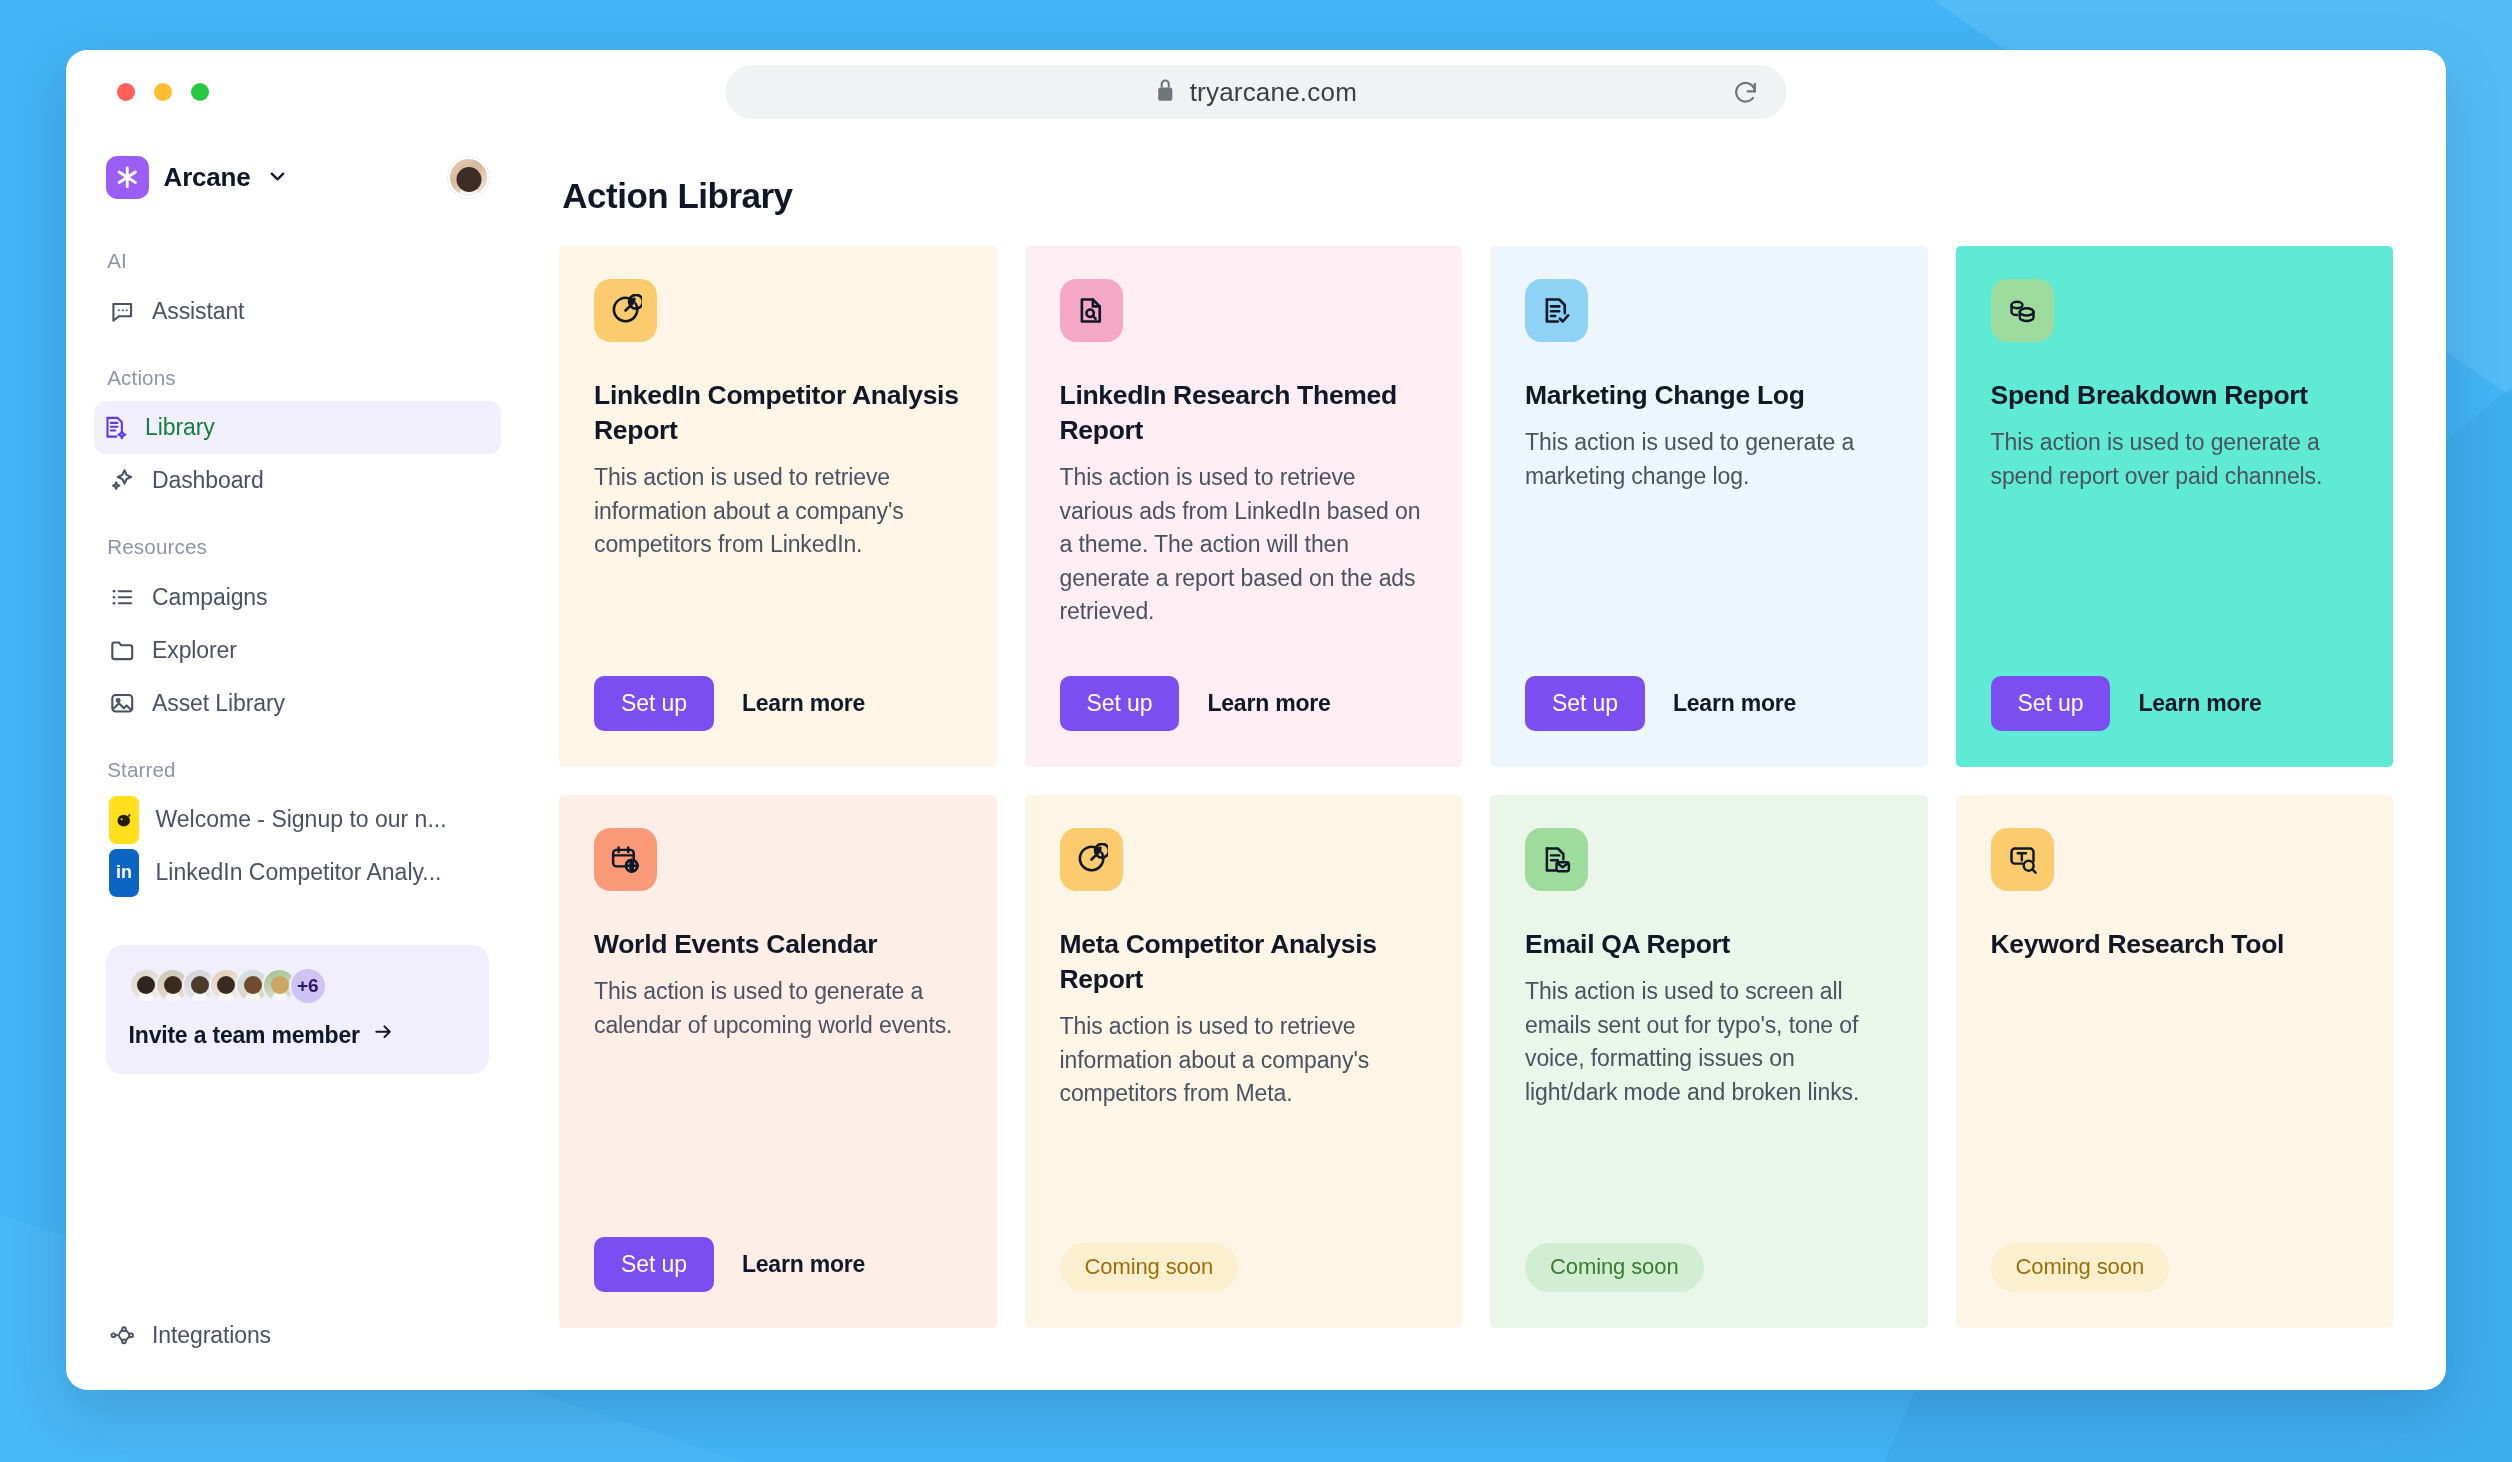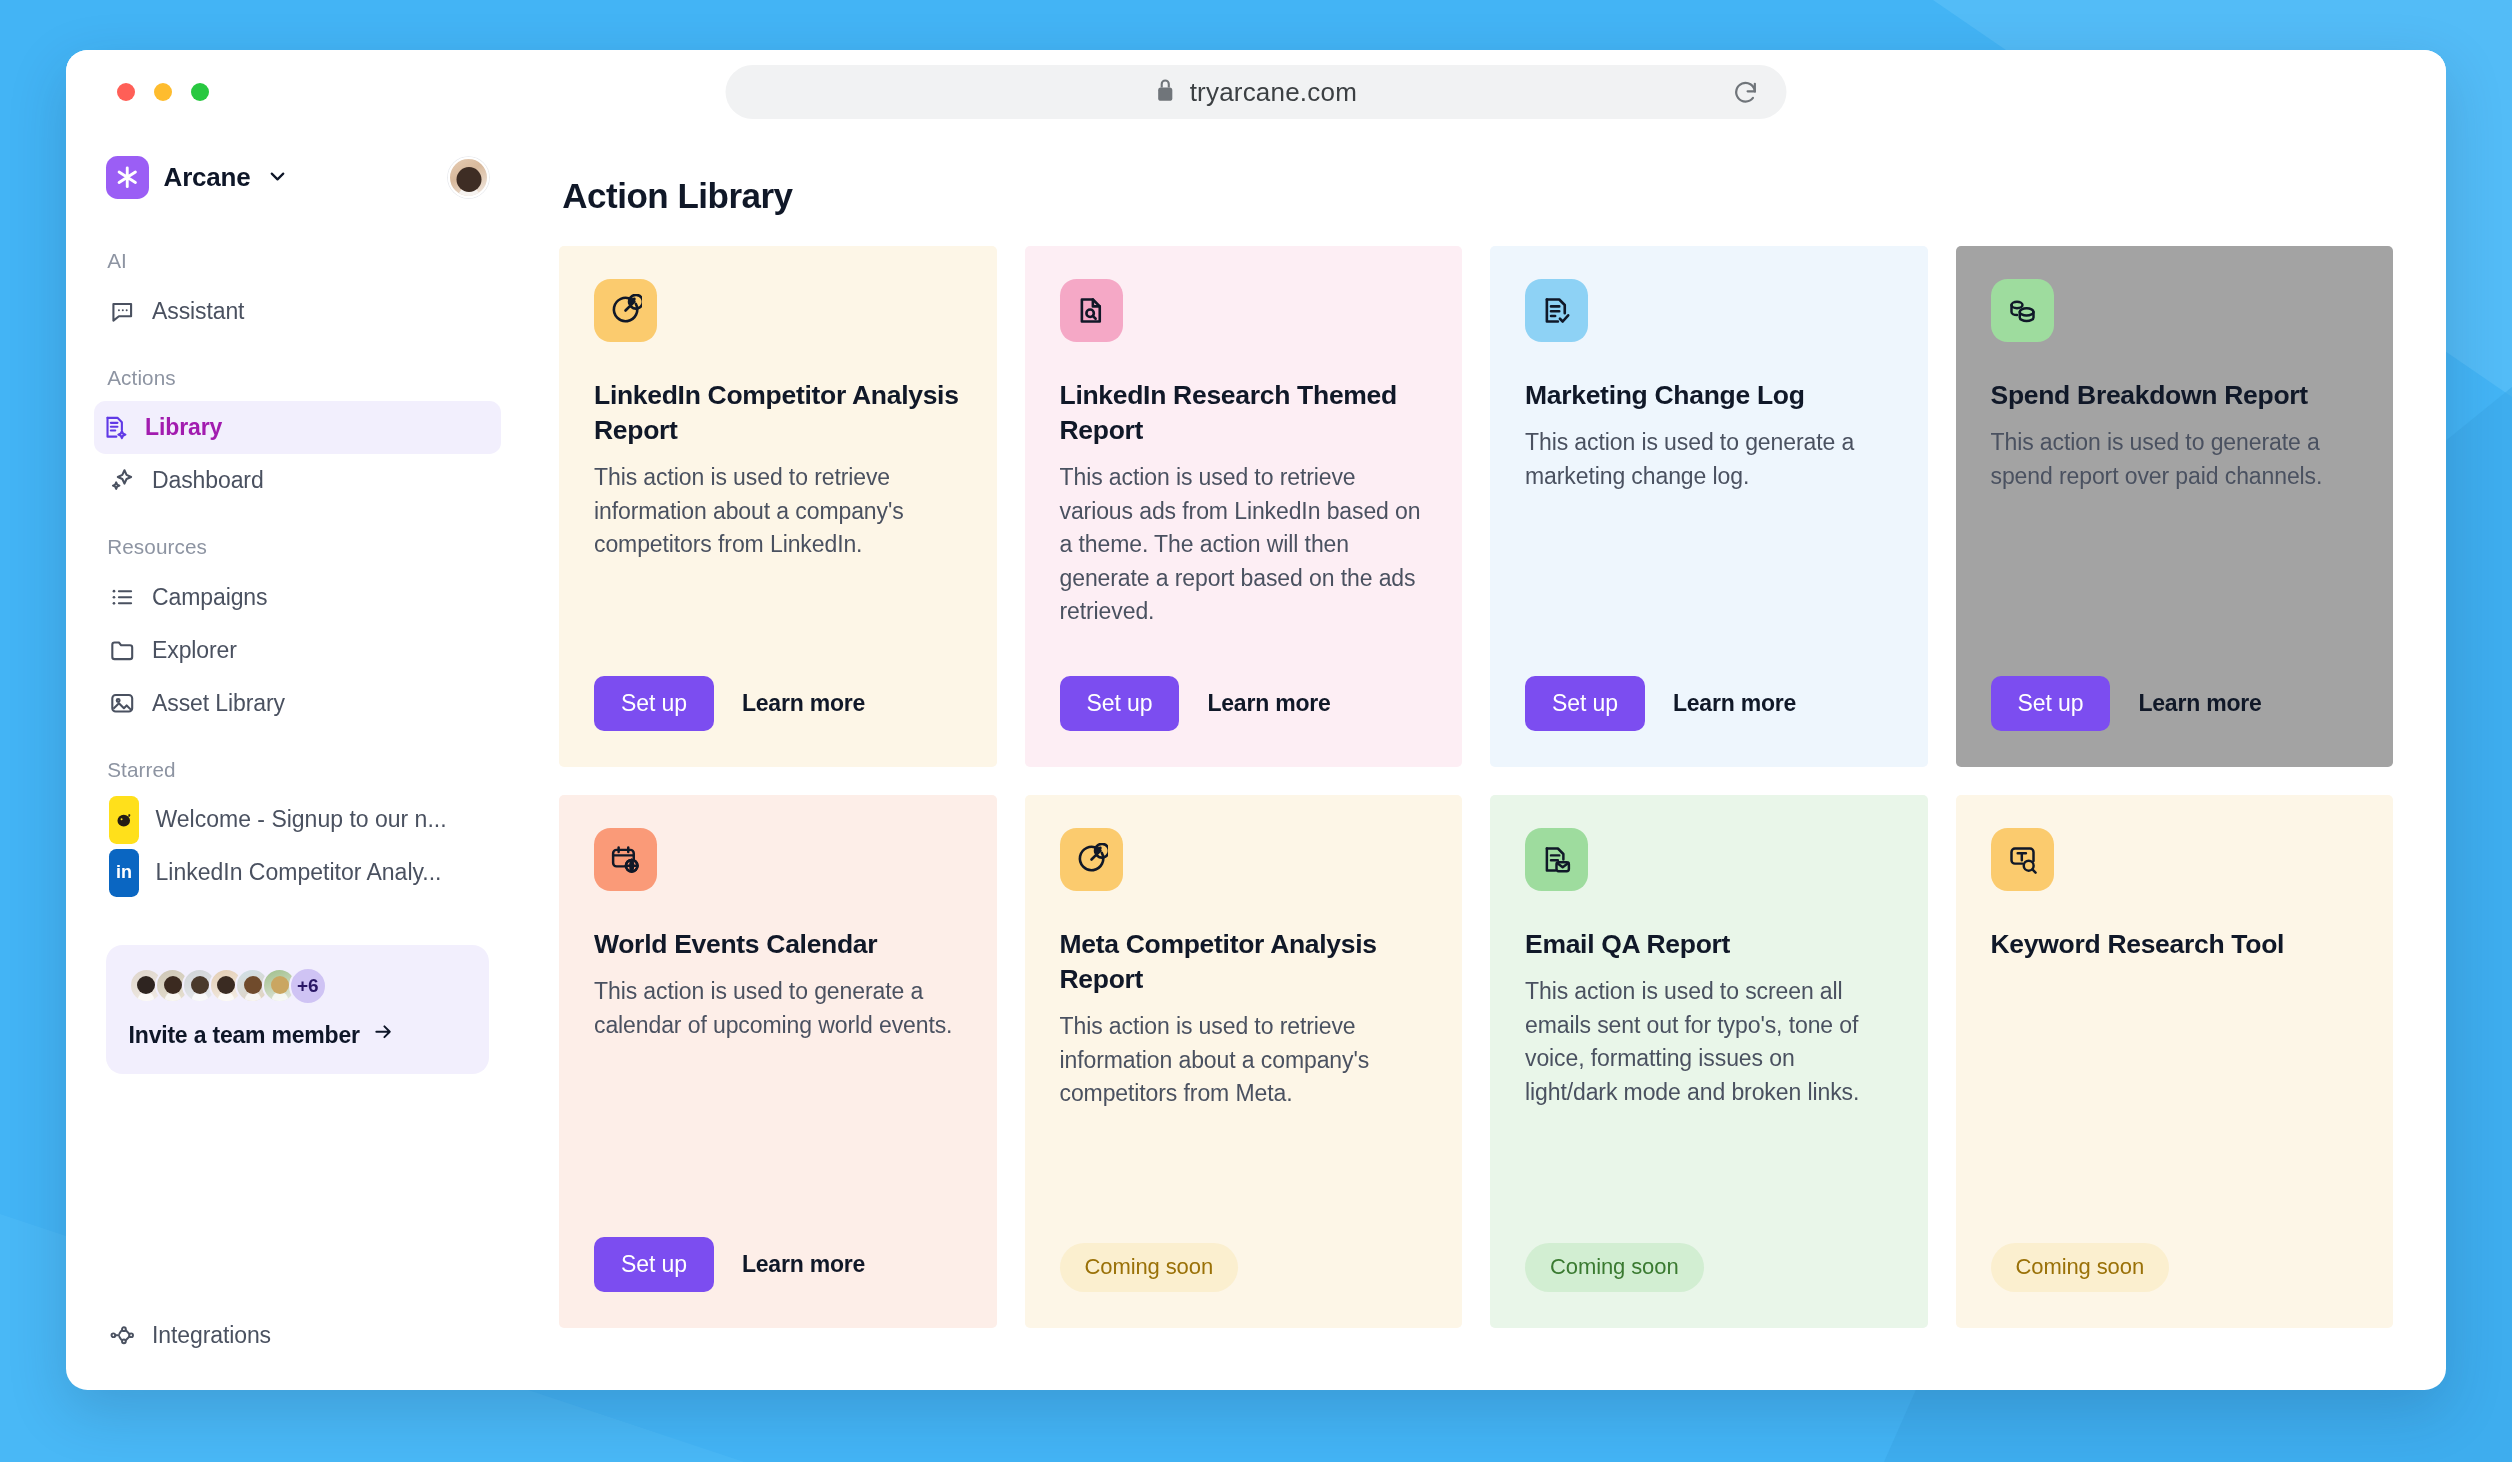--- a/index.html
+++ b/index.html
@@ -142,22 +142,22 @@
     padding: 0 15px;
     border-radius: 11.6px;
     cursor: pointer;
     color: #4a5160;
     font-size: 23px;
     letter-spacing: -0.1px;
     text-align: center;
   }
   .nav-item.active {
     background: #f2effd;
-    color: #a21caf;
-    font-weight: 700;
+    color: #15803d;
+    font-weight: 400;
     padding-left: 8px;
   }
   .nav-item .nav-ico { width: 26.5px; height: 26.5px; flex: 0 0 26.5px; display:flex; align-items:center; justify-content:center; }
 
   .starred-item {
     display: flex; align-items: center; gap: 16.5px;
     height: 53px; padding: 0 15px;
     border-radius: 11.6px; cursor: pointer;
     color: #4a5160; font-size: 23px;
     white-space: nowrap; overflow: hidden;
@@ -513,21 +513,21 @@
             </svg>
           </div>
           <div class="card-title">Marketing Change Log</div>
           <div class="card-desc">This action is used to generate a marketing change log.</div>
           <div class="card-actions">
             <button class="btn-setup">Set up</button>
             <span class="link-learn">Learn more</span>
           </div>
         </div>
 
-        <div class="card" style="background: #a3a3a3;">
+        <div class="card" style="background: #5eead4;">
           <div class="card-icon" style="background: rgb(158, 220, 158);">
             <svg width="33" height="33" viewBox="0 0 24 24" fill="none" stroke="#101828" stroke-width="1.8" stroke-linecap="round" stroke-linejoin="round">
               <ellipse cx="8" cy="8" rx="4" ry="2.3"></ellipse>
               <path d="M4 8v5c0 1.3 1.8 2.3 4 2.3"></path>
               <ellipse cx="15" cy="13" rx="5" ry="2.6"></ellipse>
               <path d="M10 13v4c0 1.4 2.2 2.6 5 2.6s5-1.2 5-2.6v-4"></path>
             </svg>
           </div>
           <div class="card-title">Spend Breakdown Report</div>
           <div class="card-desc">This action is used to generate a spend report over paid channels.</div>

